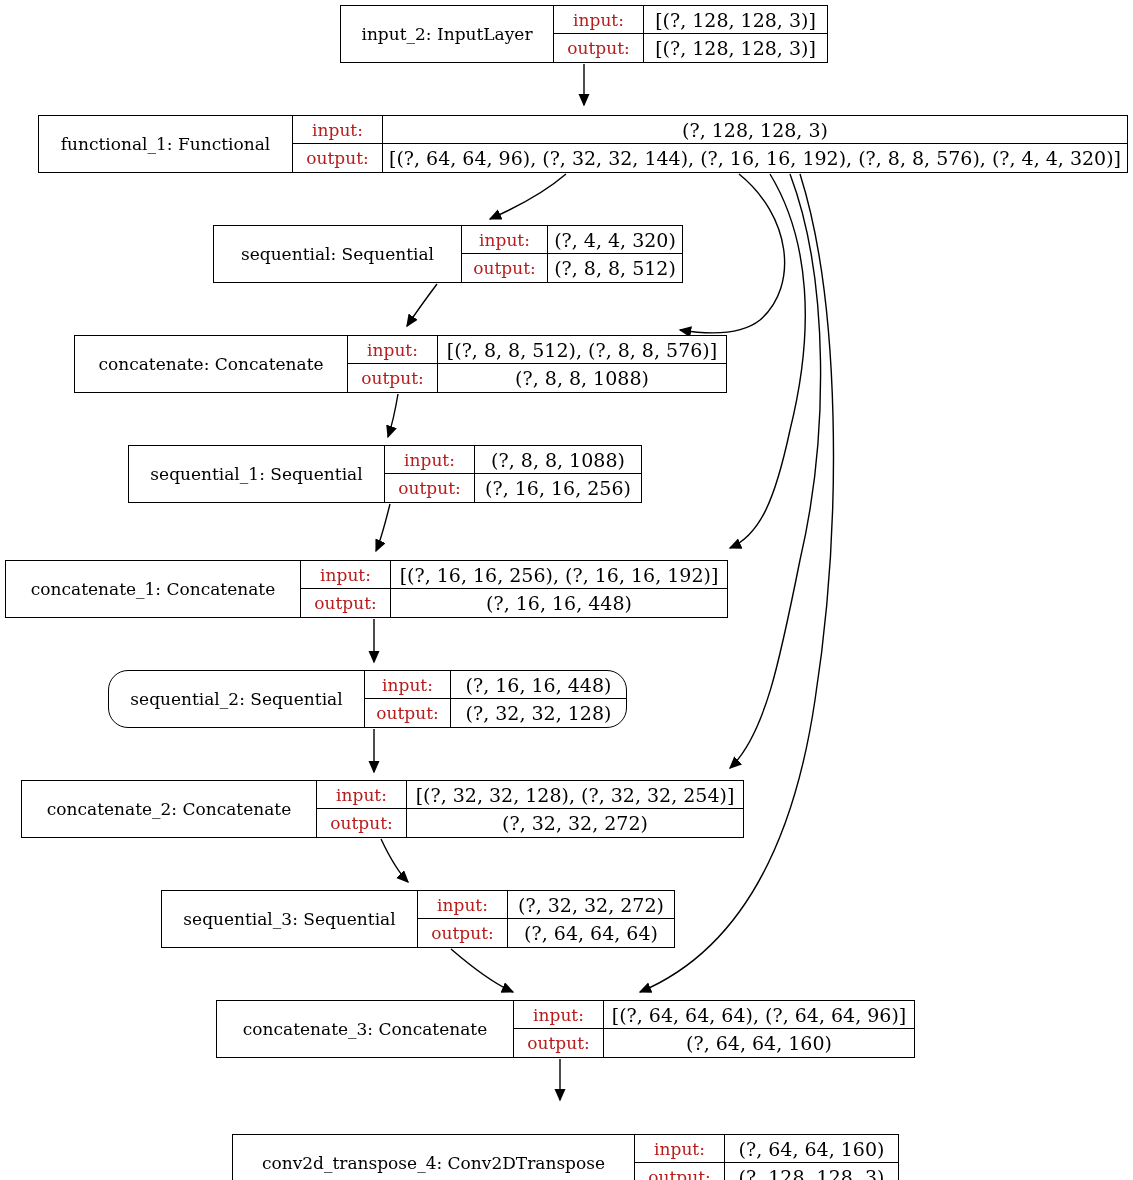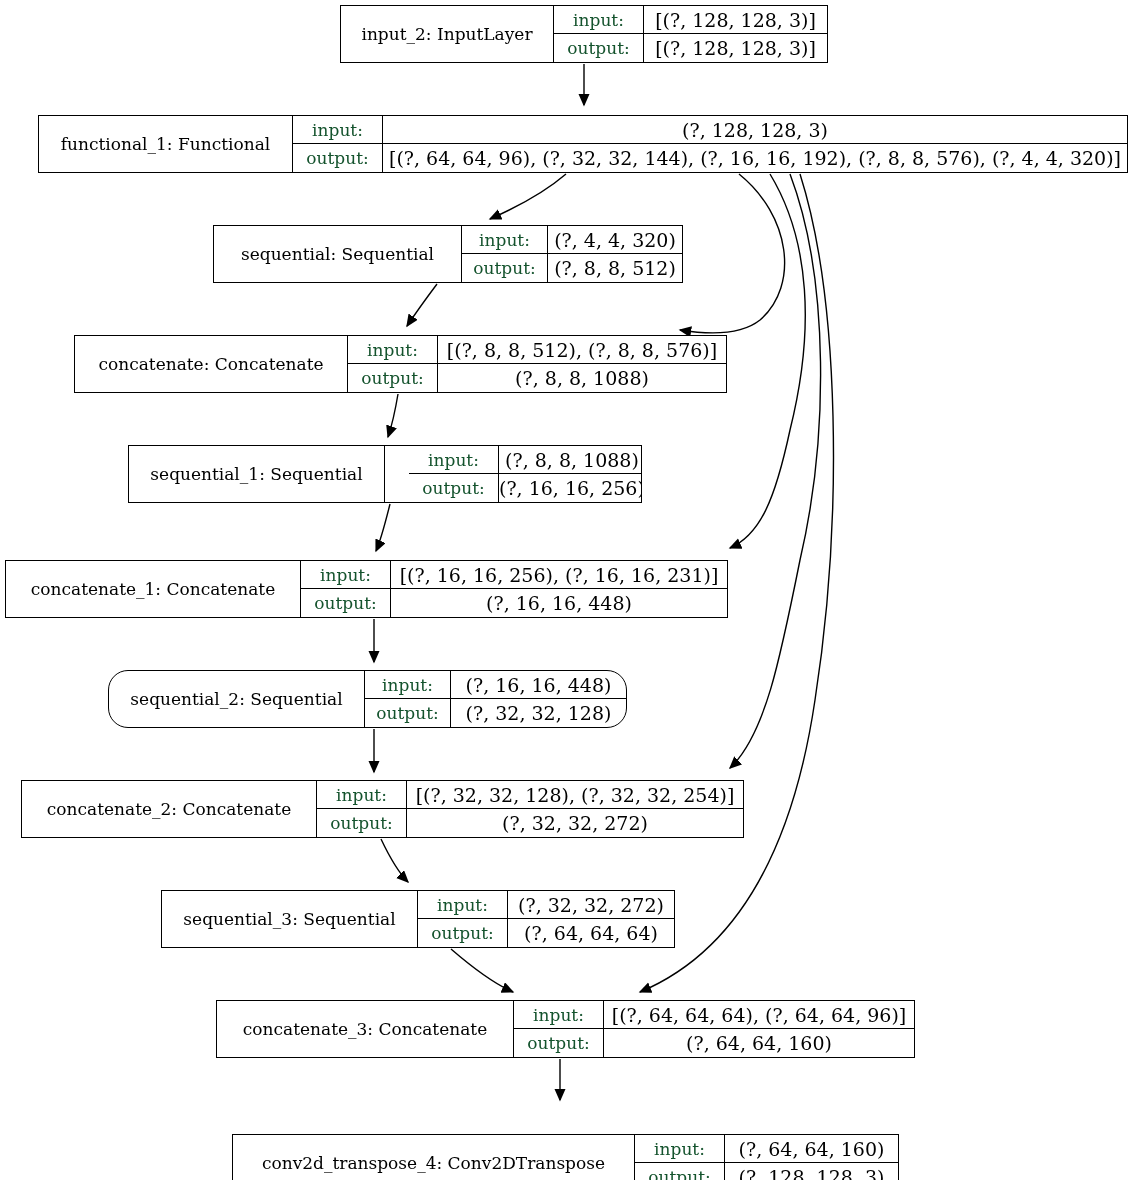--- a/index.html
+++ b/index.html
@@ -60,21 +60,21 @@
   .io-row.top {
     border-bottom: 1px solid #000000;
   }
   .io-label {
     box-sizing: border-box;
     display: flex;
     align-items: center;
     justify-content: center;
     white-space: nowrap;
     font-size: 17px;
-    color: #14532d;
+    color: #b91c1c;
     border-right: 1px solid #000000;
   }
   .io-value {
     box-sizing: border-box;
     display: flex;
     align-items: center;
     justify-content: center;
     flex: 1 1 auto;
     white-space: nowrap;
     font-size: 19px;
@@ -156,39 +156,39 @@
           <div class="io-row top">
             <div class="io-label" style="width: 90px; flex: 0 0 90px;">input:</div>
             <div class="io-value">[(?, 8, 8, 512), (?, 8, 8, 576)]</div>
           </div>
           <div class="io-row bottom">
             <div class="io-label" style="width: 90px; flex: 0 0 90px;">output:</div>
             <div class="io-value">(?, 8, 8, 1088)</div>
           </div>
         </div>
       </div>
-      <div class="node" style="left: 128px; top: 445px; width: 514px; height: 58px; gap: 24px;">
+      <div class="node" style="left: 128px; top: 445px; width: 514px; height: 58px;">
         <div class="name-cell" style="width: 256px; flex: 0 0 256px;">sequential_1: Sequential</div>
         <div class="io-block">
           <div class="io-row top">
             <div class="io-label" style="width: 90px; flex: 0 0 90px;">input:</div>
             <div class="io-value">(?, 8, 8, 1088)</div>
           </div>
           <div class="io-row bottom">
             <div class="io-label" style="width: 90px; flex: 0 0 90px;">output:</div>
             <div class="io-value">(?, 16, 16, 256)</div>
           </div>
         </div>
       </div>
       <div class="node" style="left: 5px; top: 560px; width: 723px; height: 58px;">
         <div class="name-cell" style="width: 295px; flex: 0 0 295px;">concatenate_1: Concatenate</div>
         <div class="io-block">
           <div class="io-row top">
             <div class="io-label" style="width: 90px; flex: 0 0 90px;">input:</div>
-            <div class="io-value">[(?, 16, 16, 256), (?, 16, 16, 231)]</div>
+            <div class="io-value">[(?, 16, 16, 256), (?, 16, 16, 192)]</div>
           </div>
           <div class="io-row bottom">
             <div class="io-label" style="width: 90px; flex: 0 0 90px;">output:</div>
             <div class="io-value">(?, 16, 16, 448)</div>
           </div>
         </div>
       </div>
       <div class="node" style="left: 108px; top: 670px; width: 519px; height: 58px; border-radius: 20px;">
         <div class="name-cell" style="width: 256px; flex: 0 0 256px;">sequential_2: Sequential</div>
         <div class="io-block">

